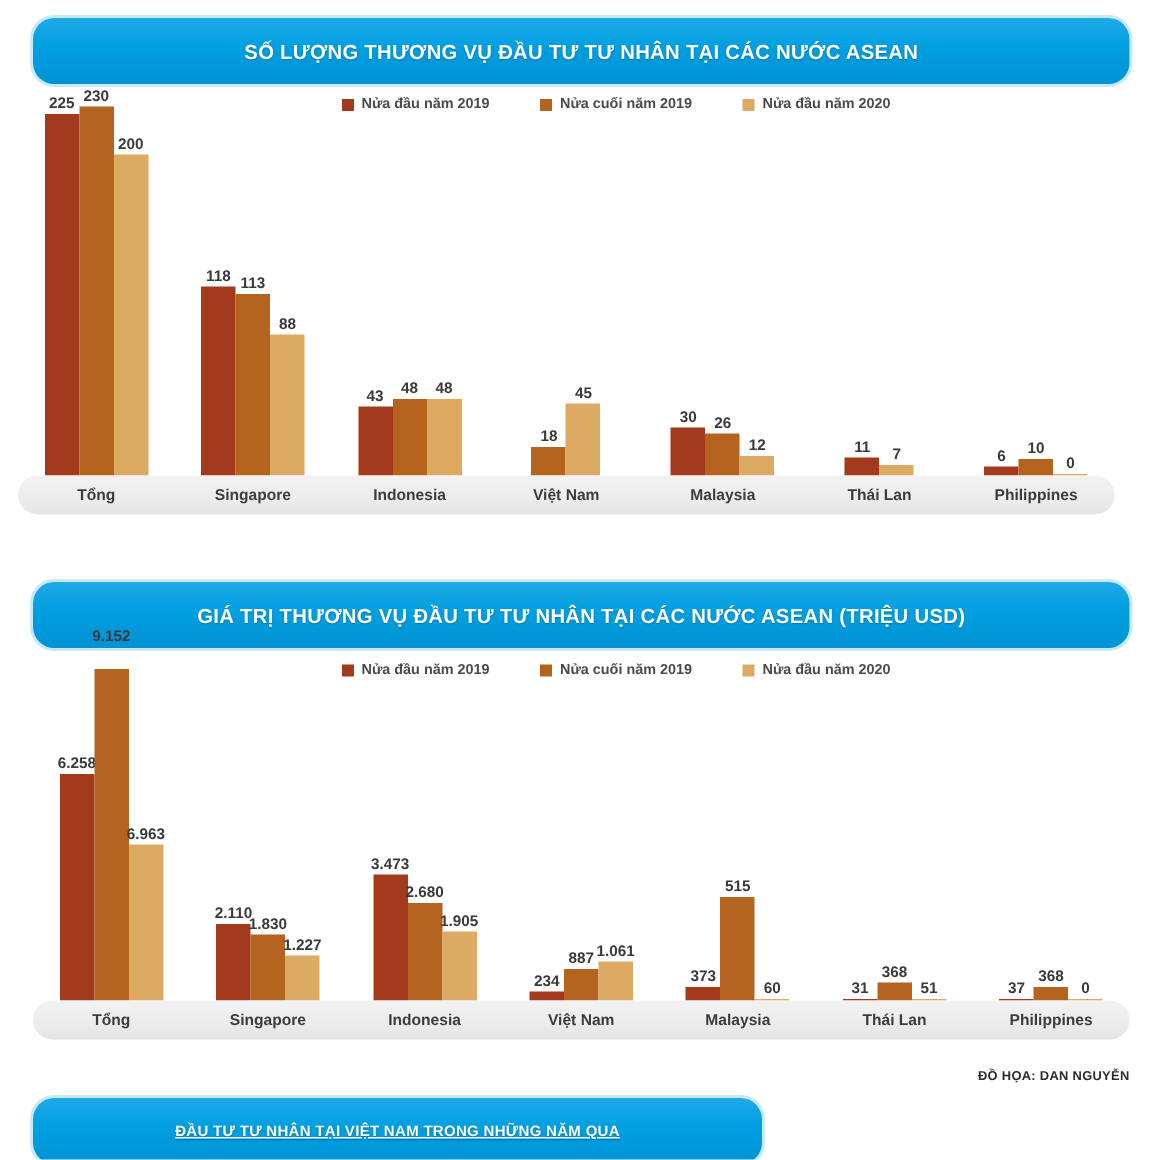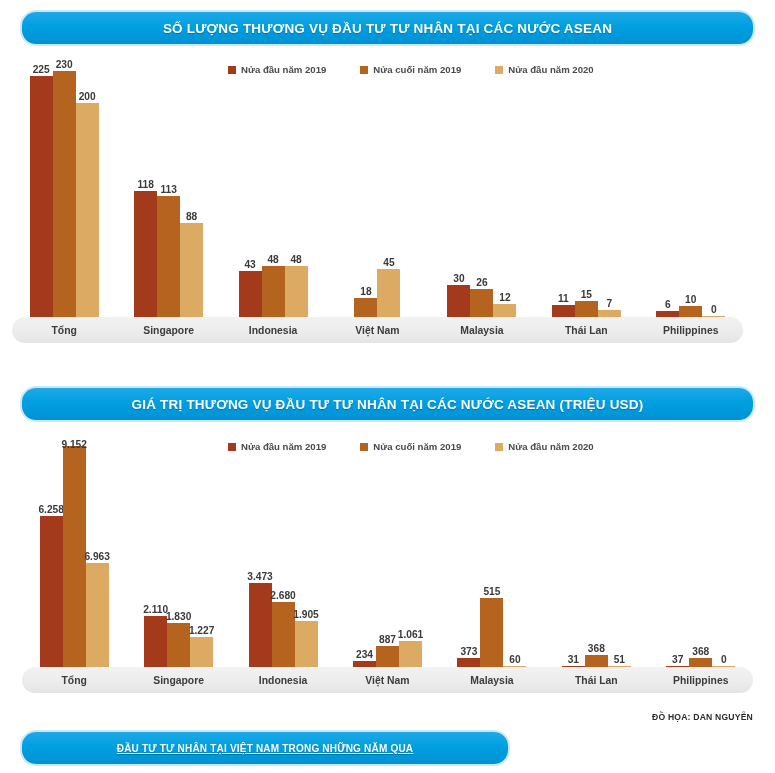--- a/index.html
+++ b/index.html
@@ -8,21 +8,21 @@
     width: 775px; height: 773px;
     background: #ffffff;
     font-family: "Liberation Sans", "DejaVu Sans", sans-serif;
     overflow: hidden;
   }
   .page { position: relative; width: 775px; height: 773px; background: #fff; }
 
   
   .banner {
     position: absolute;
-    height: 32px;
+    height: 44px;
     border-radius: 14px;
     background: linear-gradient(180deg, #1fa9e8 0%, #009fe0 45%, #0092d4 100%);
     box-shadow: 0 0 0 2px rgba(180,225,246,0.75);
     display: flex; align-items: center; justify-content: center;
     color: #ffffff;
     font-weight: bold;
     letter-spacing: 0.2px;
     text-shadow: 0 1px 1px rgba(0,0,0,0.25);
     white-space: nowrap;
   }
@@ -207,24 +207,20 @@
             </div>
             <div class="bar-wrap">
               <div class="bar" title="Nửa đầu năm 2020 · Malaysia" style="height: 12.85px; background: rgb(221, 170, 99);"></div>
               <div class="bar-value" style="bottom: 13.85px;">12</div>
             </div>
           </div>
           <div class="group">
             <div class="bar-wrap">
               <div class="bar" title="Nửa đầu năm 2019 · Thái Lan" style="height: 11.7792px; background: rgb(163, 58, 28);"></div>
               <div class="bar-value" style="bottom: 12.7792px;">11</div>
-            </div>
-            <div class="bar-wrap">
-              <div class="bar" title="Nửa cuối năm 2019 · Thái Lan" style="height: 16.0625px; background: rgb(181, 100, 31);"></div>
-              <div class="bar-value" style="bottom: 17.0625px;">15</div>
             </div>
             <div class="bar-wrap">
               <div class="bar" title="Nửa đầu năm 2020 · Thái Lan" style="height: 7.49583px; background: rgb(221, 170, 99);"></div>
               <div class="bar-value" style="bottom: 8.49583px;">7</div>
             </div>
           </div>
           <div class="group">
             <div class="bar-wrap">
               <div class="bar" title="Nửa đầu năm 2019 · Philippines" style="height: 6.425px; background: rgb(163, 58, 28);"></div>
               <div class="bar-value" style="bottom: 7.425px;">6</div>
@@ -273,21 +269,21 @@
   <div class="chart chart-2">
     <div class="plot">
       <div class="groups" id="groups-1">
           <div class="group">
             <div class="bar-wrap">
               <div class="bar" title="Nửa đầu năm 2019 · Tổng" style="height: 151.235px; background: rgb(163, 58, 28);"></div>
               <div class="bar-value" style="bottom: 152.235px;">6.258</div>
             </div>
             <div class="bar-wrap">
               <div class="bar" title="Nửa cuối năm 2019 · Tổng" style="height: 221.173px; background: rgb(181, 100, 31);"></div>
-              <div class="bar-value" style="bottom: 217px;">9.152</div>
+              <div class="bar-value" style="bottom: 237px;">9.152</div>
             </div>
             <div class="bar-wrap">
               <div class="bar" title="Nửa đầu năm 2020 · Tổng" style="height: 104.013px; background: rgb(221, 170, 99);"></div>
               <div class="bar-value" style="bottom: 105.013px;">6.963</div>
             </div>
           </div>
           <div class="group">
             <div class="bar-wrap">
               <div class="bar" title="Nửa đầu năm 2019 · Singapore" style="height: 50.9917px; background: rgb(163, 58, 28);"></div>
               <div class="bar-value" style="bottom: 51.9917px;">2.110</div>

